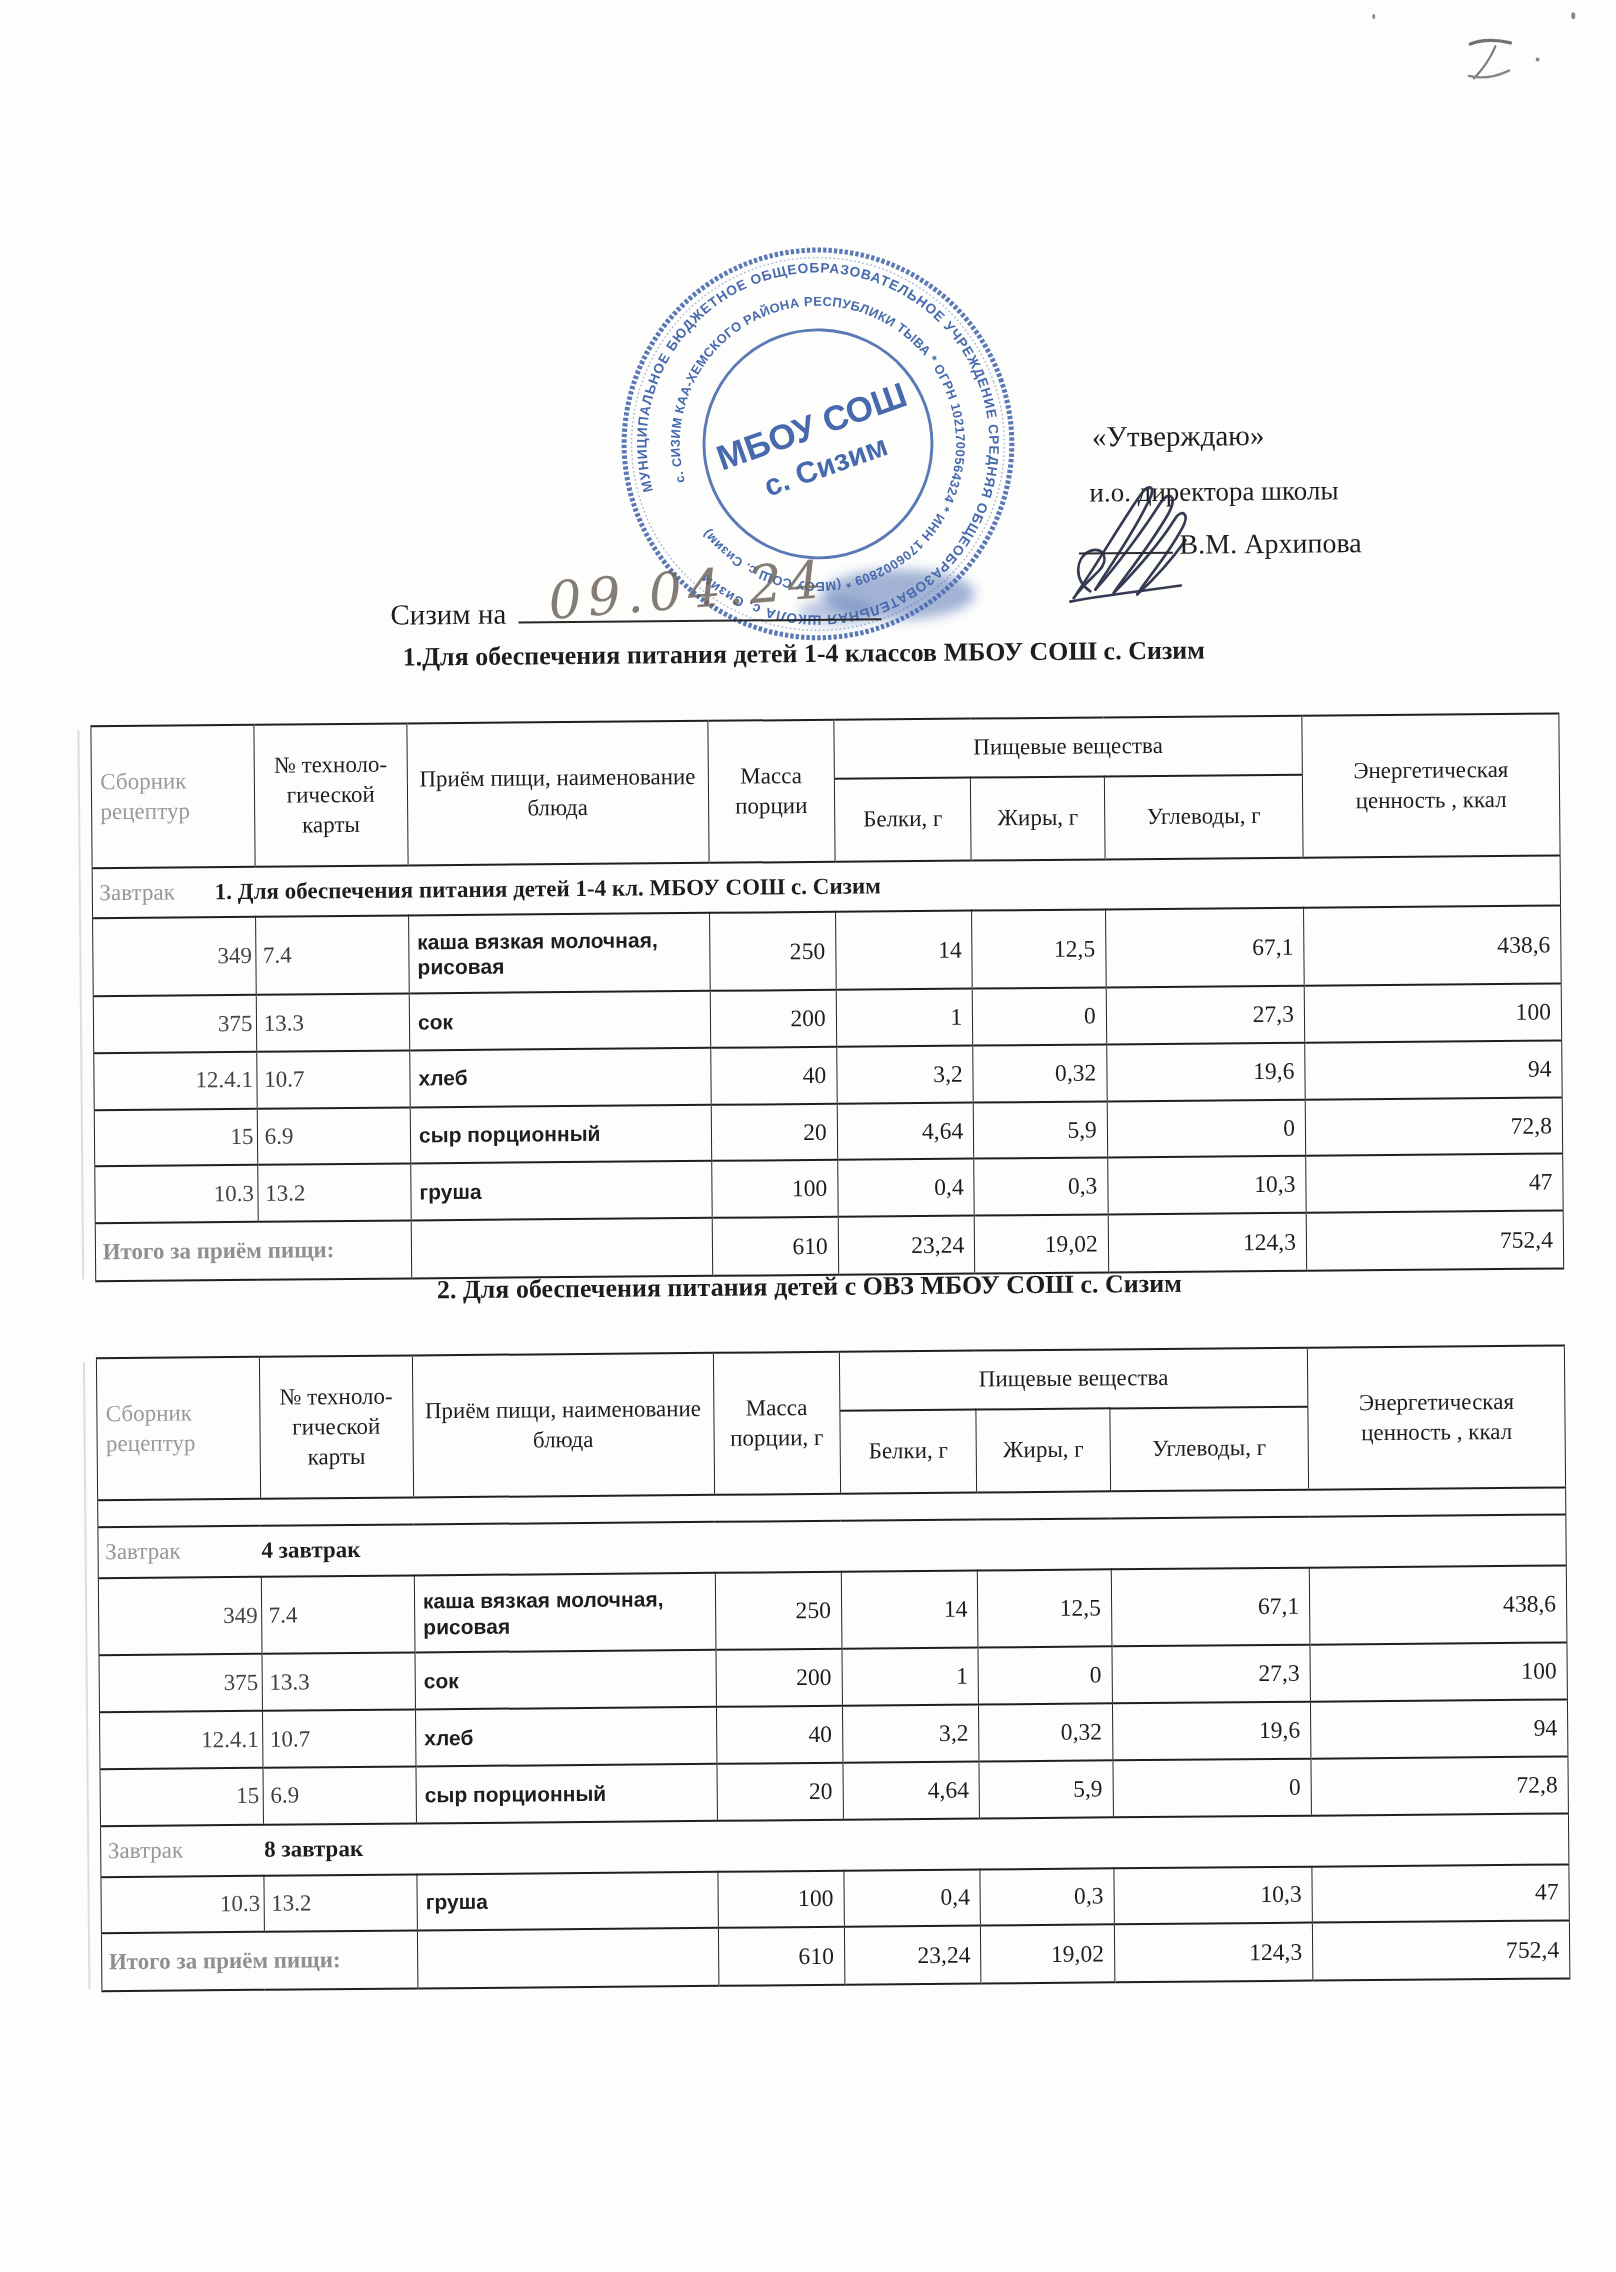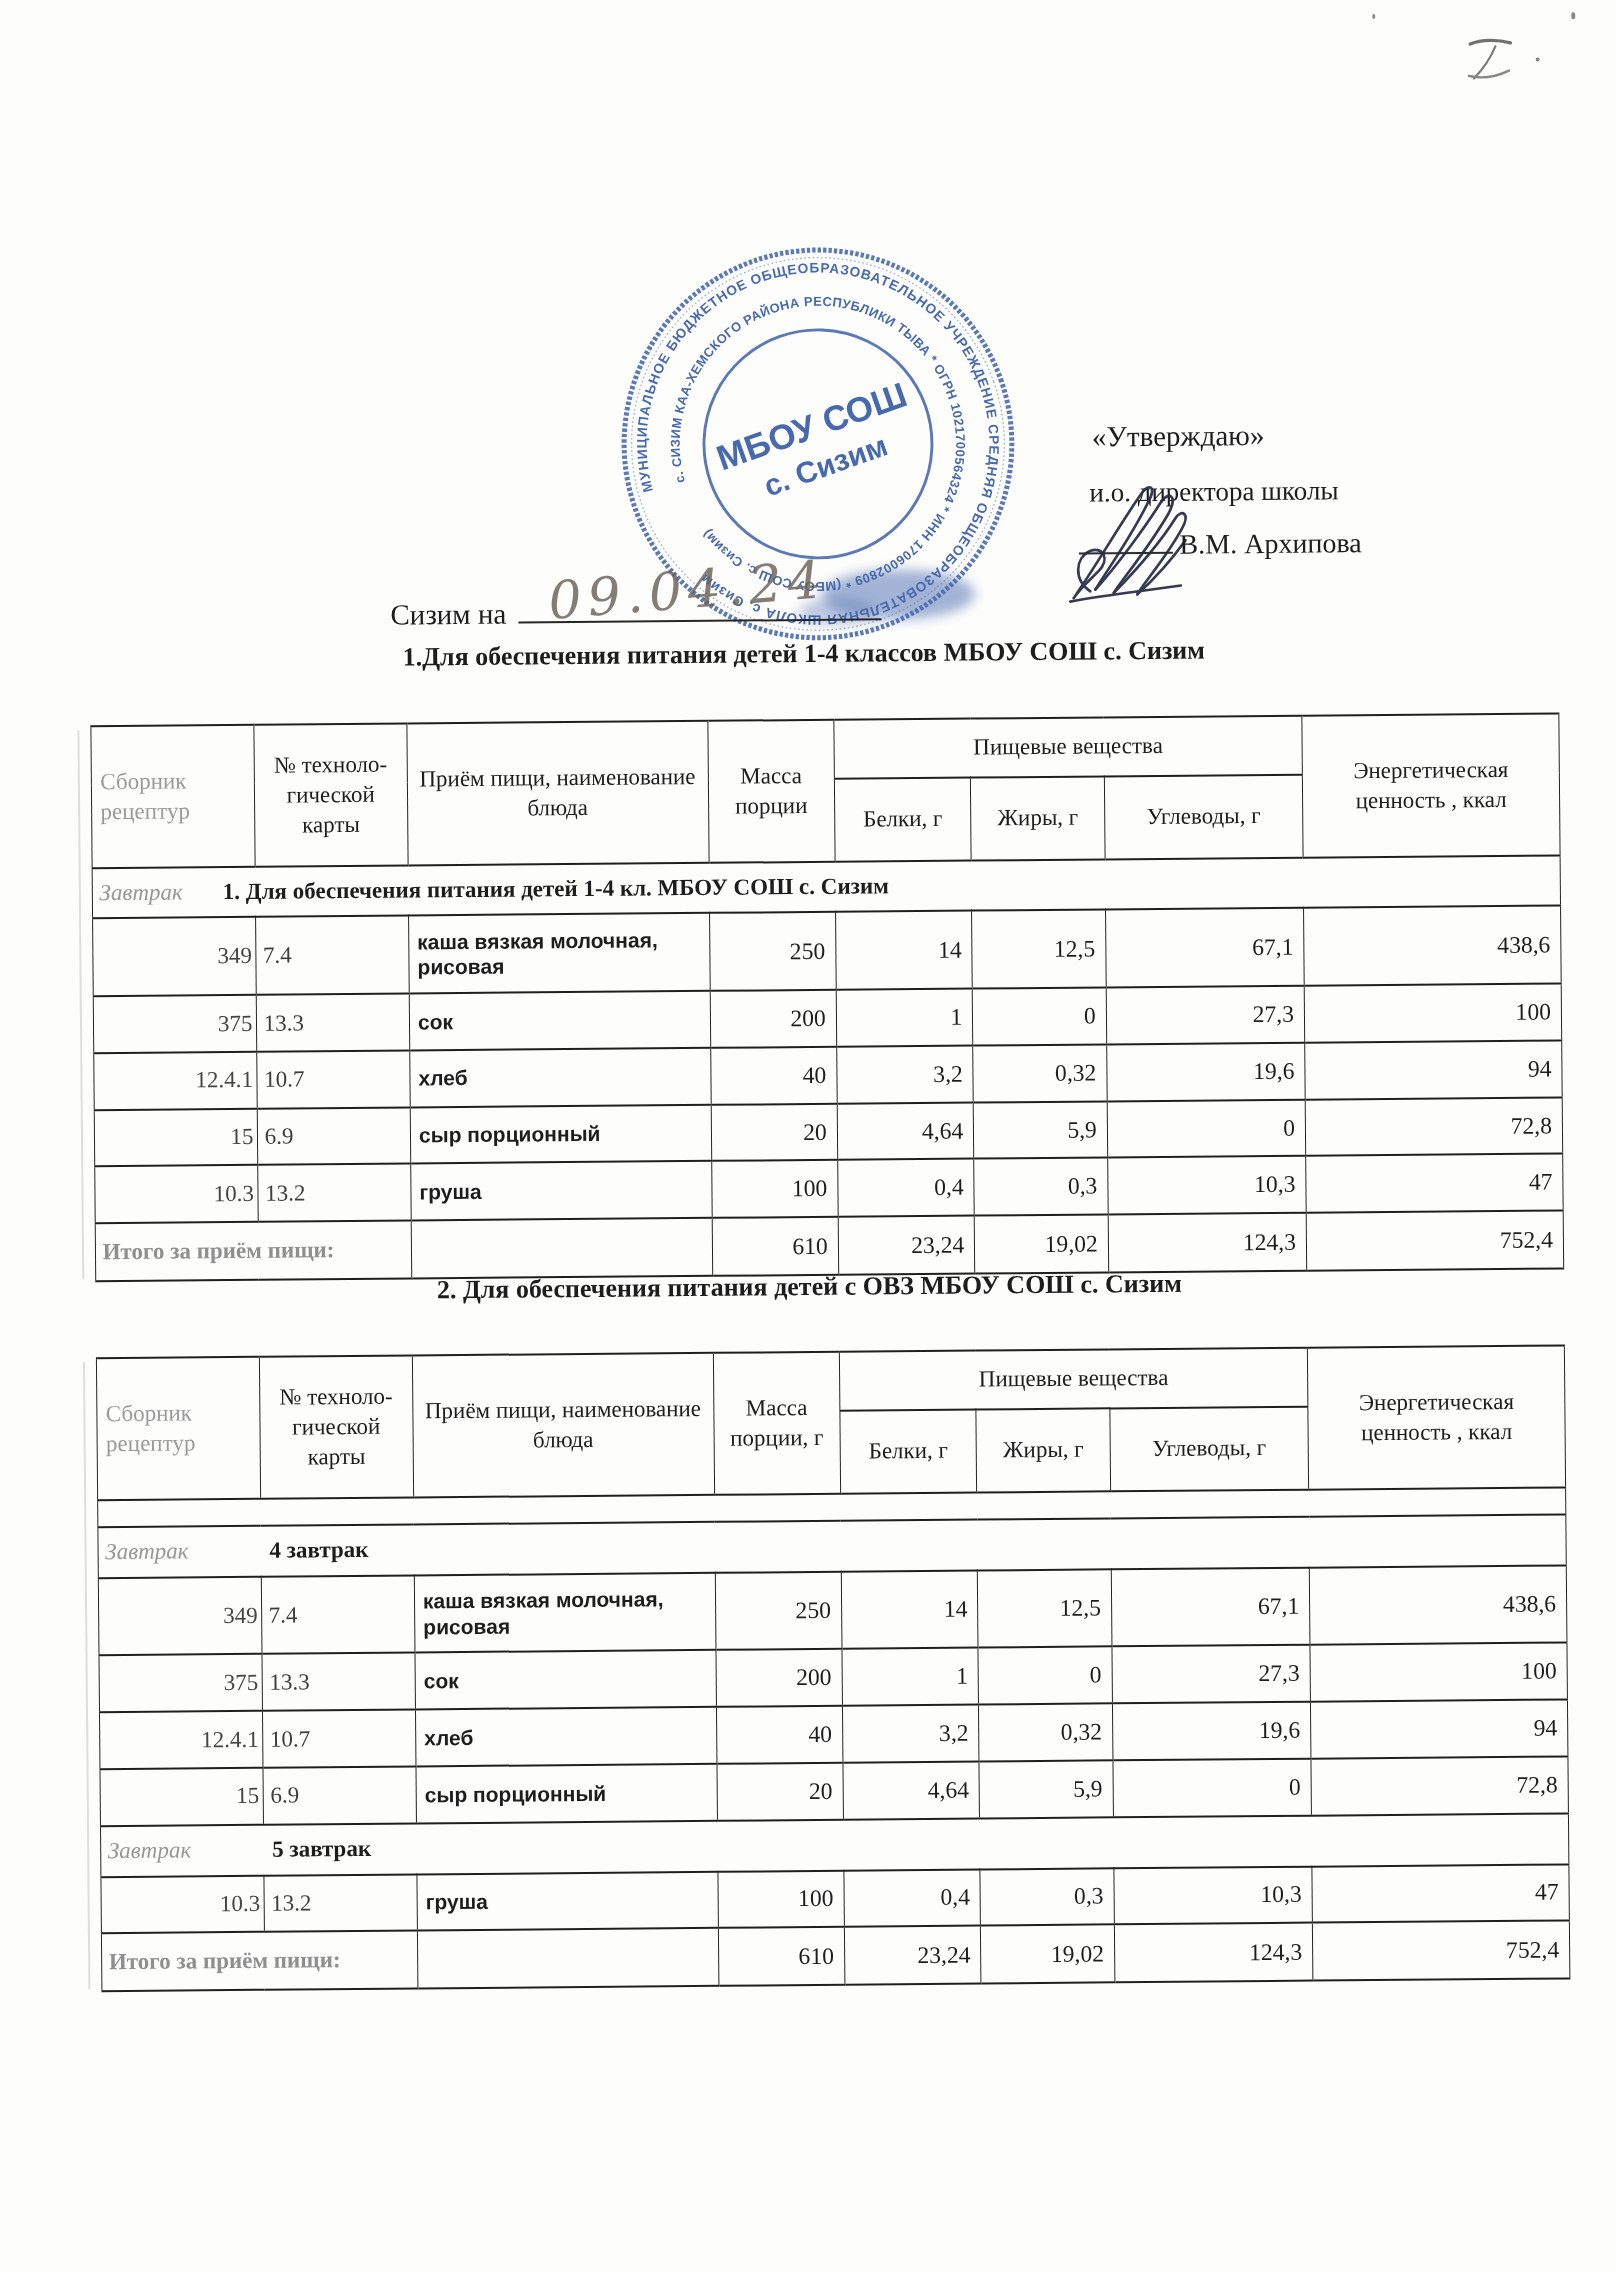--- a/index.html
+++ b/index.html
@@ -57,21 +57,21 @@
   td.num{text-align:right;font-size:23.6px;padding-right:10px;}
   td.recipe{text-align:right;font-size:23px;color:#454545;padding-right:3.4px;}
   td.card{text-align:left;font-size:23px;color:#3d3d3d;padding-left:6.7px;}
   td.dish{
     text-align:left;font-family:"Liberation Sans", sans-serif;font-weight:700;
     font-size:21px;line-height:1.22;padding-left:8.4px;
   }
   tr.gap-row td{height:18.5px;border-top:2.5px solid #1f1f1f;border-bottom:2.5px solid #1f1f1f;}
   tr.section-row td{height:42px;font-size:23px;}
   td.sec-cell{text-align:left;padding-left:6.7px;}
-  .sec-label{color:#979797;font-style:italic;}
+  .sec-label{color:#979797;}
   .sec-title{font-weight:700;margin-left:40px;}
   .tb2 .sec-title{margin-left:81px;}
   tr.data-row td{height:48px;}
   tr.data-row.tall td{height:69px;}
   tr.total-row td{height:49px;}
   td.total-label{font-weight:700;font-size:23px;color:#8f8f8f;text-align:left;padding-left:6.7px;}
 
   
   .doc-table::before{
     content:"";position:absolute;left:-13.5px;top:5px;bottom:3.4px;width:2.5px;background:#c4c4c4;opacity:.55;
@@ -304,21 +304,21 @@
               <td class="recipe">15</td>
               <td class="card">6.9</td>
               <td class="dish">сыр порционный</td>
               <td class="num">20</td>
               <td class="num">4,64</td>
               <td class="num">5,9</td>
               <td class="num">0</td>
               <td class="num">72,8</td>
             </tr>
             <tr class="section-row">
-              <td class="sec-cell" colspan="8"><span class="sec-label">Завтрак</span><span class="sec-title">5 завтрак</span></td>
+              <td class="sec-cell" colspan="8"><span class="sec-label">Завтрак</span><span class="sec-title">8 завтрак</span></td>
             </tr>
             <tr class="data-row">
               <td class="recipe">10.3</td>
               <td class="card">13.2</td>
               <td class="dish">груша</td>
               <td class="num">100</td>
               <td class="num">0,4</td>
               <td class="num">0,3</td>
               <td class="num">10,3</td>
               <td class="num">47</td>

